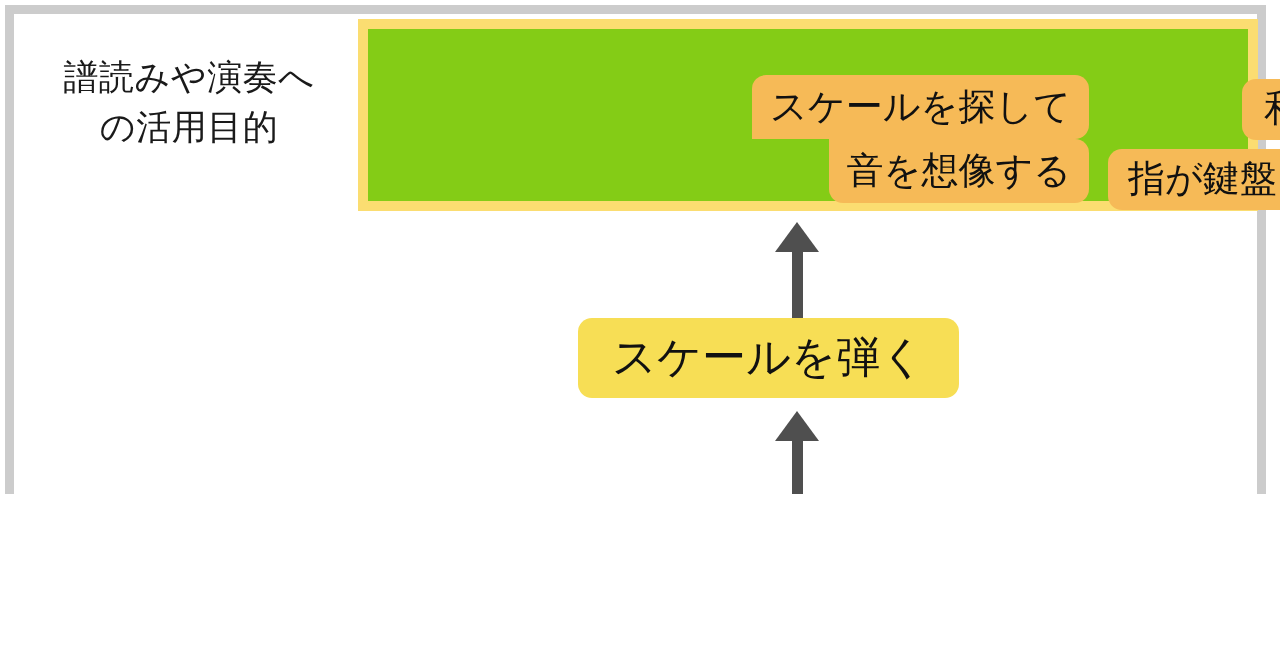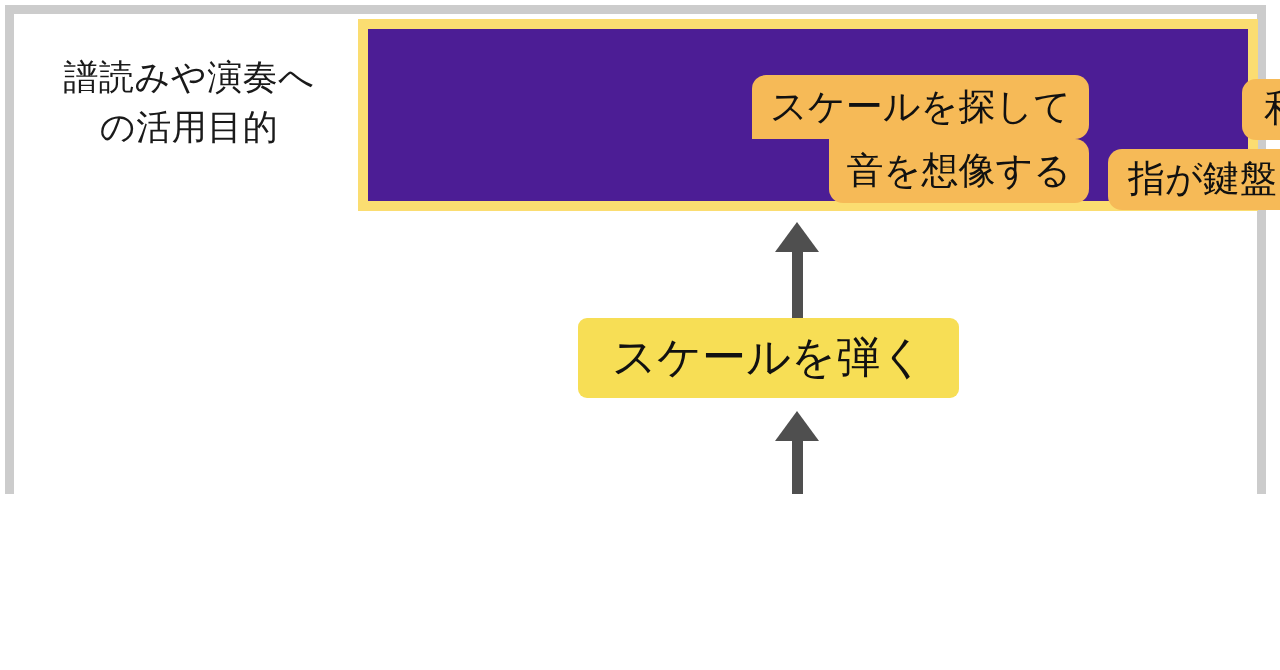--- a/index.html
+++ b/index.html
@@ -45,21 +45,21 @@
     letter-spacing: 0.5px;
     white-space: pre-line;
   }
   #label-top    { left: 34px;  top: 52px;  width: 310px; }
   #label-bottom { left: 34px;  top: 516px; width: 360px; }
 
   
   .group-box {
     position: absolute;
     box-sizing: border-box;
-    background: #4c1d95;
+    background: #84cc16;
     border: 10px solid #fbdd71;
   }
   #group-top    { left: 358px; top: 19px;  width: 900px; height: 192px; }
   #group-bottom { left: 429px; top: 494px; width: 723px; height: 176px; }
 
   
   .chip {
     position: absolute;
     color: #111111;
     font-size: 37px;
@@ -103,21 +103,21 @@
   }
   #chip-finger {
     left: 740px; top: 120px;
     padding: 11px 20px 13px 20px;
     border-radius: 14px;
   }
 
   #chip-play-scale {
     left: 578px; top: 318px;
     padding: 17px 34px 19px 34px;
-    border-radius: 9px;
+    border-radius: 14px;
     font-size: 44px;
   }
 
   
   .arrow {
     position: absolute;
     width: 44px;
   }
   .arrow .shaft {
     position: absolute;

